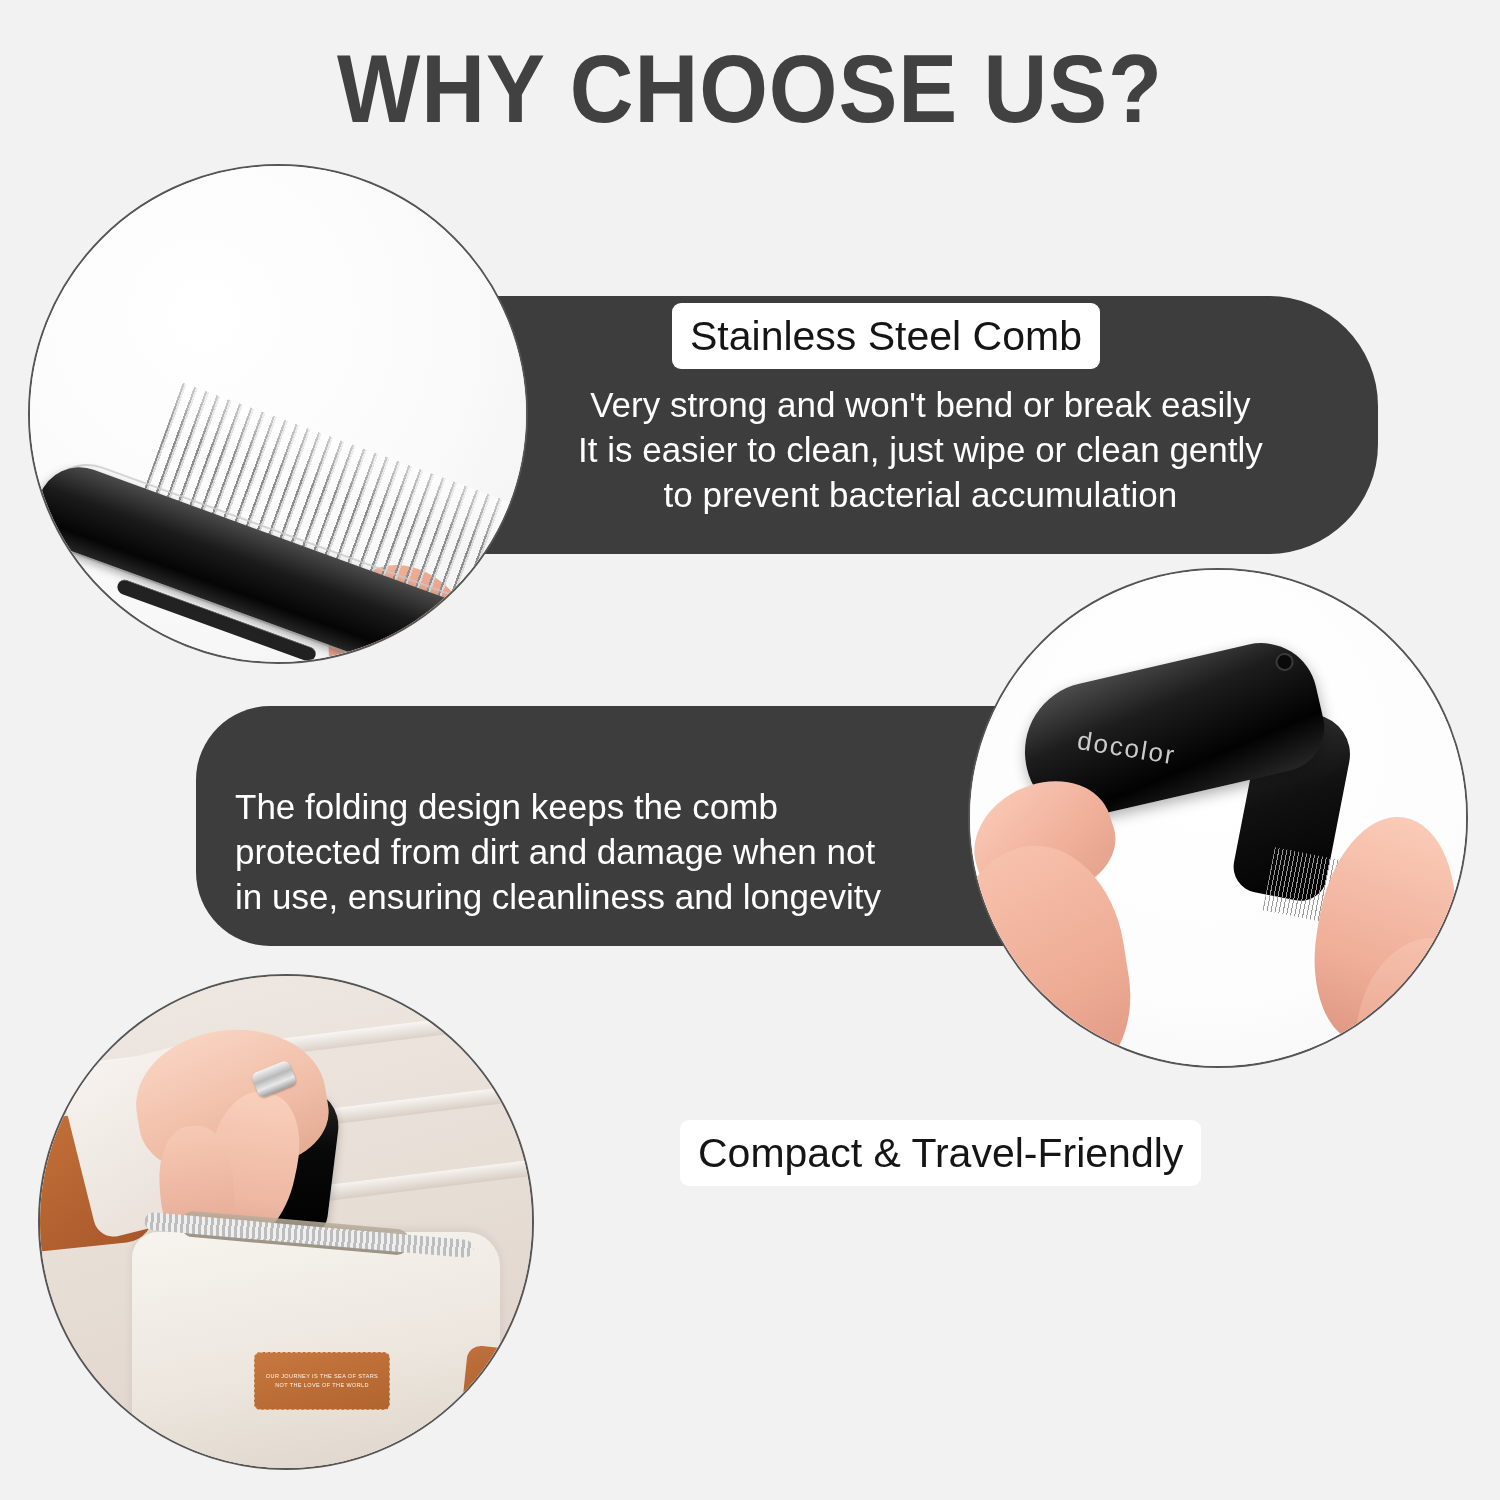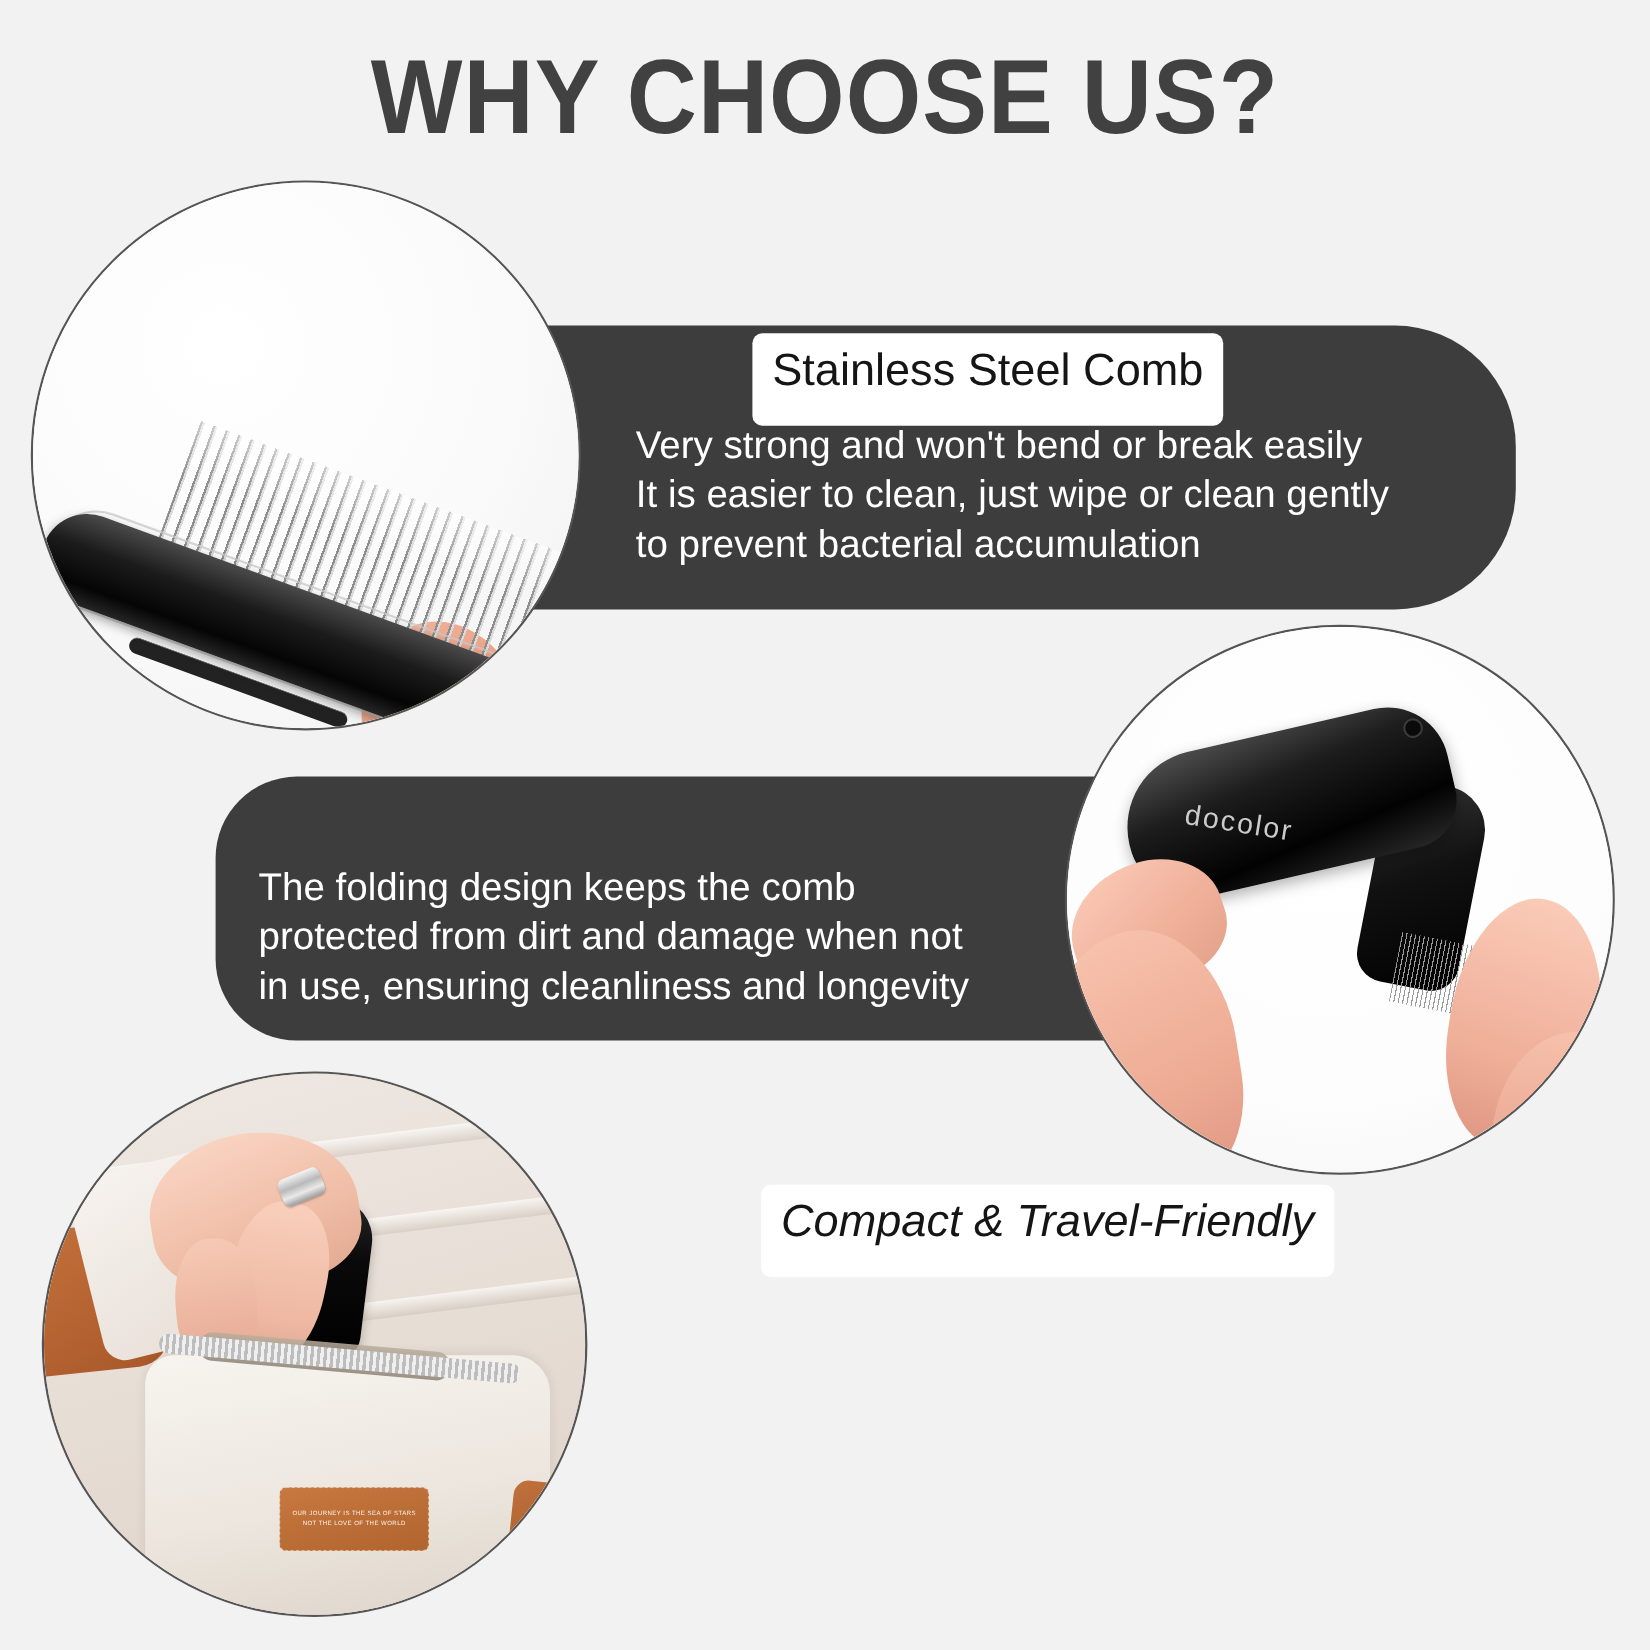--- a/index.html
+++ b/index.html
@@ -44,20 +44,21 @@
     position: absolute;
     background: #3d3d3d;
     box-sizing: border-box;
   }
   .card-1 {
     left: 230px;
     top: 296px;
     width: 1148px;
     height: 258px;
     border-radius: 110px 110px 110px 110px;
+    text-align: center;
   }
   .card-2 {
     left: 196px;
     top: 706px;
     width: 1060px;
     height: 240px;
     border-radius: 74px;
   }
   .card-3 {
     left: 300px;
@@ -79,29 +80,28 @@
   .card-2 .card-body { left: 39px;  top: 78px; }
   .card-3 .card-body { left: 322px; top: 96px; }
 
   
   .feature-heading {
     position: absolute;
     background: #ffffff;
     color: #151515;
     font-size: 41px;
     line-height: 1;
-    padding: 13px 18px 30px 18px;
+    padding: 13px 18px 12px 18px;
     border-radius: 9px;
     white-space: nowrap;
     font-family: "Liberation Sans", sans-serif;
-    margin-left: 12px;
   }
   .heading-1 { left: 672px; top: 303px; }
   .heading-2 { left: 382px; top: 712px; }
-  .heading-3 { left: 680px; top: 1077px; font-style: italic; }
+  .heading-3 { left: 680px; top: 1120px; }
 
   
   .photo-circle {
     position: absolute;
     border-radius: 50%;
     overflow: hidden;
     border: 2px solid #555555;
     box-sizing: border-box;
   }
   .circle-1 { left: 28px;  top: 164px;  width: 500px; height: 500px; background: #fbfbfb; }

